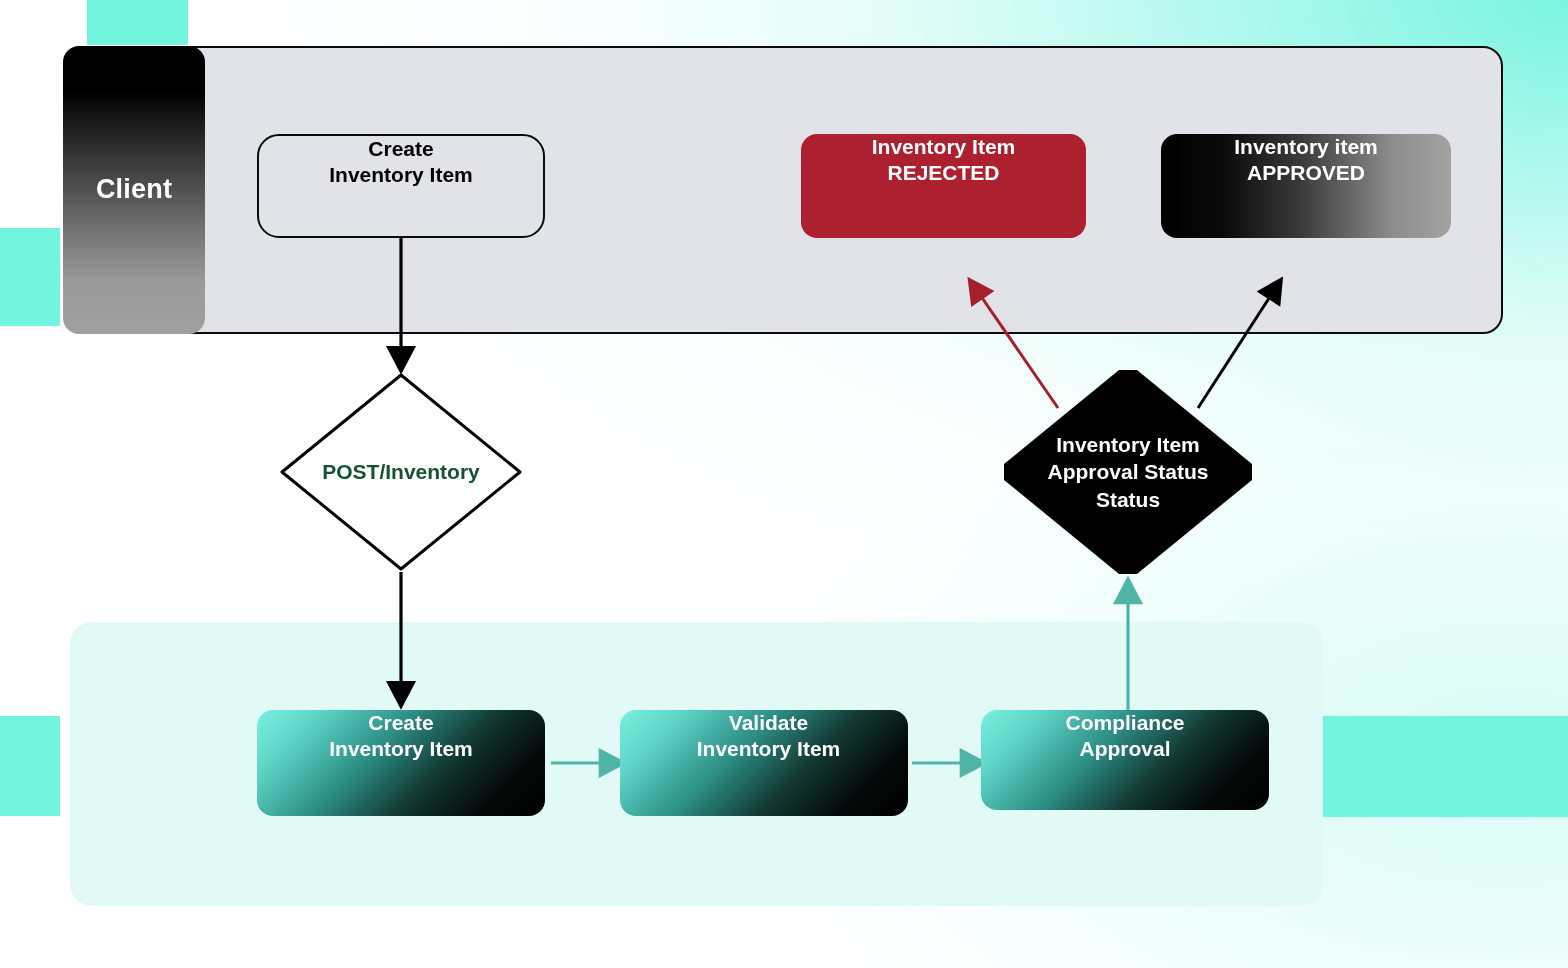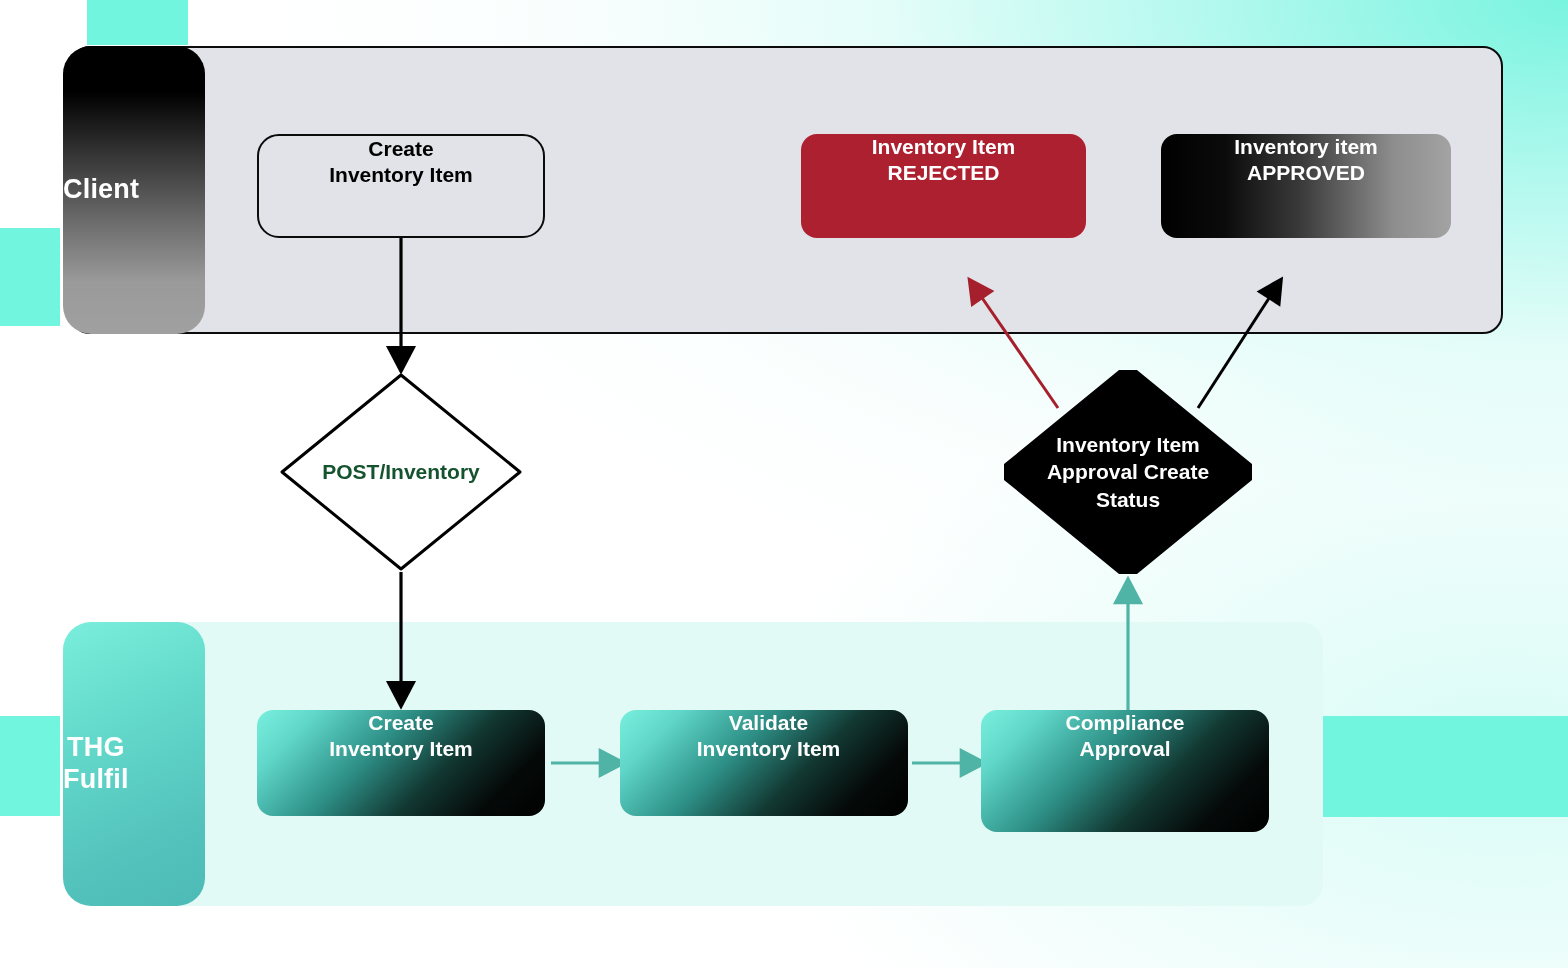--- a/index.html
+++ b/index.html
@@ -67,25 +67,26 @@
     height: 284px;
     background: #E1FAF6;
     border-radius: 22px;
   }
 
   
   .lane-tab {
     position: absolute;
     display: flex;
     align-items: center;
+    justify-content: center;
     text-align: center;
     color: #ffffff;
     font-weight: bold;
     line-height: 1.18;
-    border-radius: 28px;
+    border-radius: 16px;
     letter-spacing: 0.2px;
   }
   .lane-tab-client {
     left: 63px;
     top: 46px;
     width: 142px;
     height: 288px;
     font-size: 27px;
     background: linear-gradient(to bottom, #000000 0%, #000000 16%, #2c2c2c 34%, #6e6e6e 62%, #9a9a9a 82%, #a0a0a0 100%);
   }
@@ -203,26 +204,20 @@
     <line x1="1128" y1="712" x2="1128" y2="596" stroke="#4FB3A5" stroke-width="3.2" marker-end="url(#ah-teal)"></line>
 
     <line x1="1058" y1="408" x2="978" y2="292" stroke="#A5202C" stroke-width="3.0" marker-end="url(#ah-red)"></line>
 
     <line x1="1198" y1="408" x2="1273" y2="292" stroke="#000000" stroke-width="3.0" marker-end="url(#ah-black)"></line>
   </svg>
 
   <div class="lane-tab lane-tab-client">
     <span>Client</span>
   </div>
-  <div class="lane-tab lane-tab-fulfil">
-    <span>
-      <span>THG</span><br>
-      <span>Fulfil</span>
-    </span>
-  </div>
 
   <div class="node node-outline" style="left:257px; top:134px; width:288px; height:104px;">
     <span>
       <span>Create</span><br>
       <span>Inventory Item</span>
     </span>
   </div>
 
   <div class="node node-rejected" style="left:801px; top:134px; width:285px; height:104px;">
     <span>
@@ -245,21 +240,21 @@
     </span>
   </div>
 
   <div class="node node-process" style="left:620px; top:710px; width:288px; height:106px;padding-left:9px;">
     <span>
       <span>Validate</span><br>
       <span>Inventory Item</span>
     </span>
   </div>
 
-  <div class="node node-process" style="left:981px; top:710px; width:288px; height:122px;">
+  <div class="node node-process" style="left:981px; top:710px; width:288px; height:100px;">
     <span>
       <span>Compliance</span><br>
       <span>Approval</span>
     </span>
   </div>
 
   <div class="diamond diamond-open" style="left:277px; top:370px; width:248px; height:204px;">
     <svg class="dia-shape" viewBox="0 0 248 204" preserveAspectRatio="none">
       <path d="M124 5 L243 102 L124 199 L5 102 Z" fill="#ffffff" stroke="#000000" stroke-width="3" stroke-linejoin="round"></path>
     </svg>
@@ -267,18 +262,18 @@
       <span>POST/Inventory</span>
     </span>
   </div>
 
   <div class="diamond diamond-solid" style="left:1004px; top:370px; width:248px; height:204px;">
     <svg class="dia-shape" viewBox="0 0 248 204" preserveAspectRatio="none">
       <path d="M124 3 L245 102 L124 201 L3 102 Z" fill="#000000" stroke="#000000" stroke-width="16" stroke-linejoin="round"></path>
     </svg>
     <span class="dia-label">
       <span>Inventory Item</span><br>
-      <span>Approval Create</span><br>
+      <span>Approval Status</span><br>
       <span>Status</span>
     </span>
   </div>
 
 </div>
 
 </body></html>

